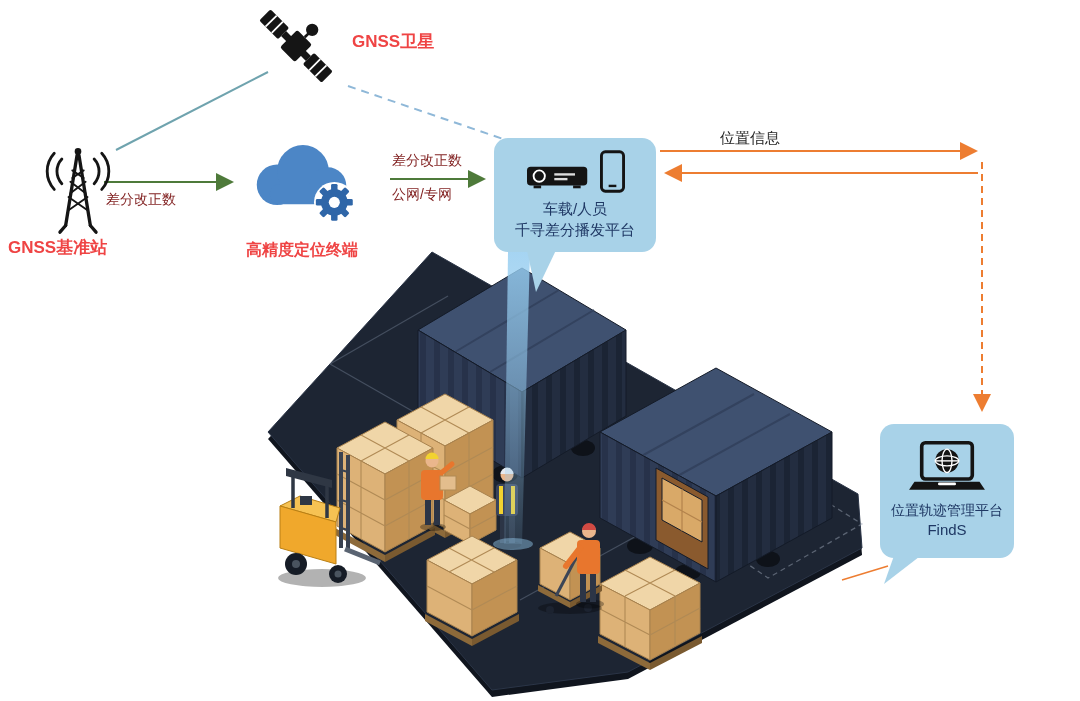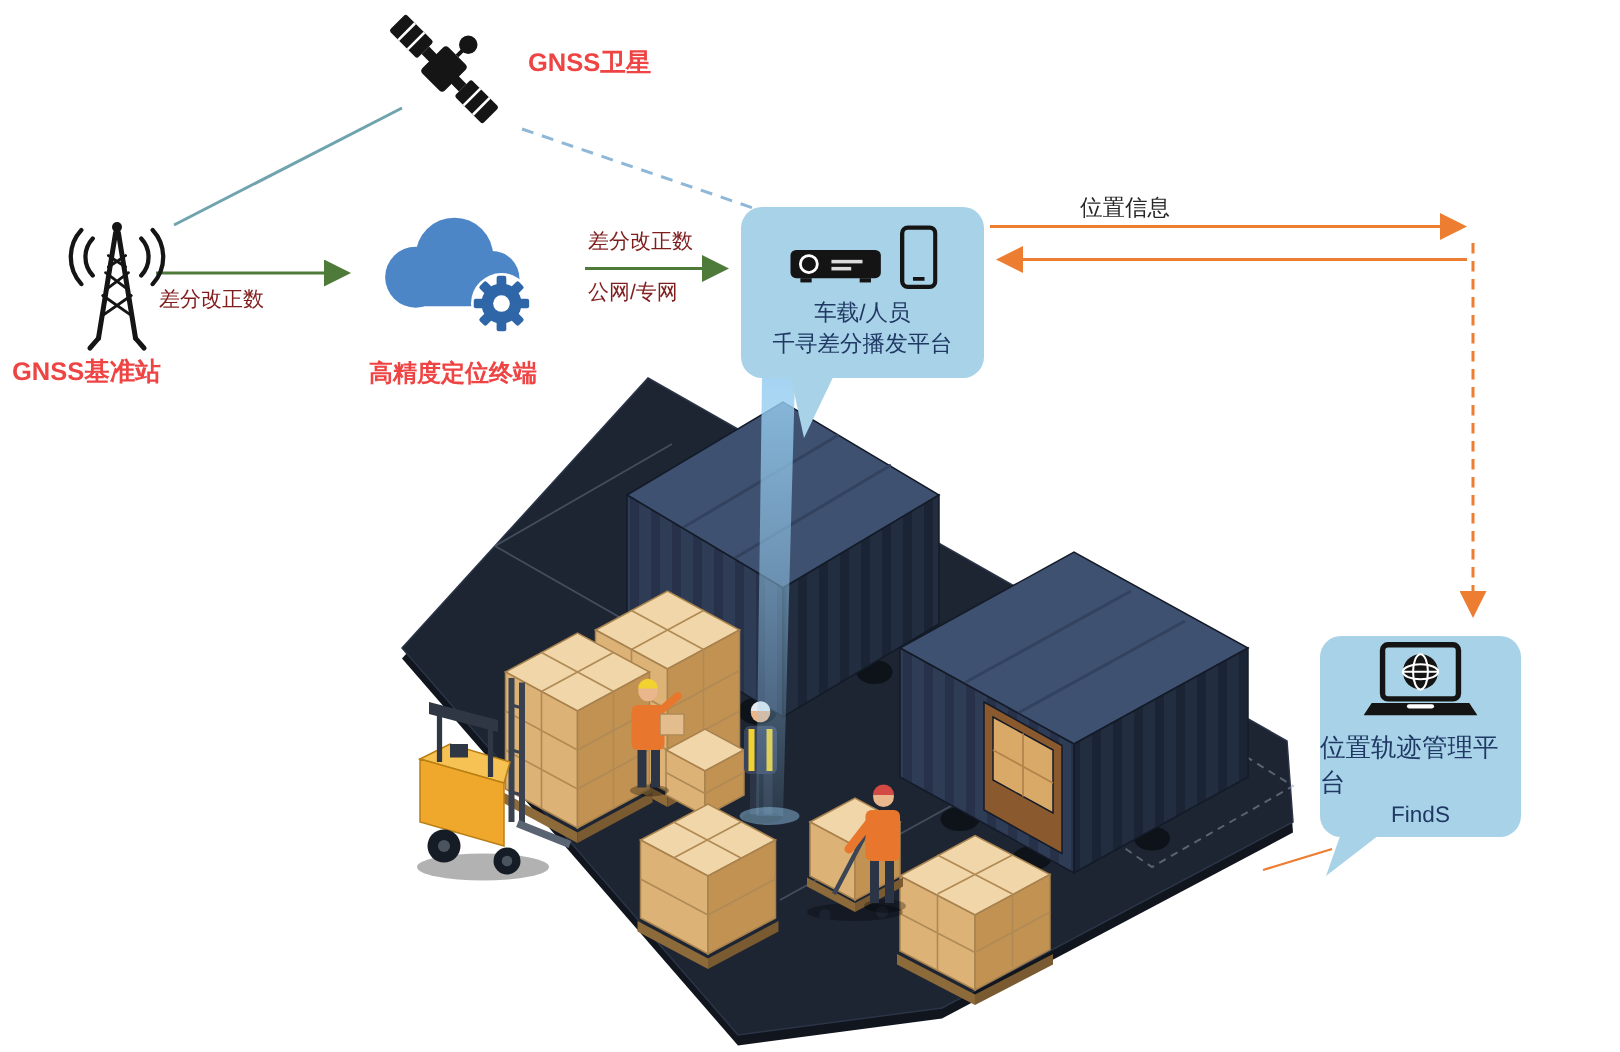--- a/index.html
+++ b/index.html
@@ -10,21 +10,21 @@
   .lbl{position:absolute;z-index:3;white-space:nowrap;color:#ef4444}
   .t17b{font-size:17px;font-weight:700}
   .t16b{font-size:16px;font-weight:700;text-align:center;line-height:1.3}
   .t14{font-size:14px;color:#7f1d1d}
   .t15{font-size:15px;color:#262626}
   .center{}
   .bubble{position:absolute;z-index:2;background:#a8d2e8;border-radius:14px;display:flex;flex-direction:column;align-items:center;justify-content:center}
   .bubble .txt{color:#1f3864;font-weight:400;line-height:1.35}
   .icon-row{display:flex;align-items:flex-end;gap:8px;margin-bottom:6px}
   .f15{font-size:15px}
-  .f13{font-size:17px}
+  .f13{font-size:14px}
 </style>
 </head>
 <body>
 
 <div id="stage">
 
   <svg id="scene" width="1080" height="701" viewBox="0 0 1080 701">
     <defs>
       <marker id="arrG" markerWidth="9" markerHeight="9" refX="7" refY="4.5" orient="auto">
         <path d="M0,0 L9,4.5 L0,9 Z" fill="#4e7a3a"></path>

